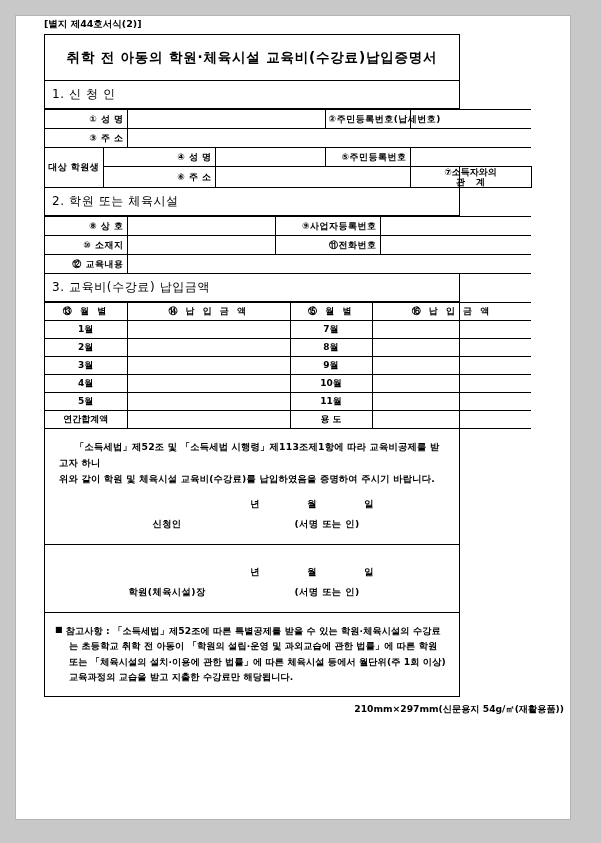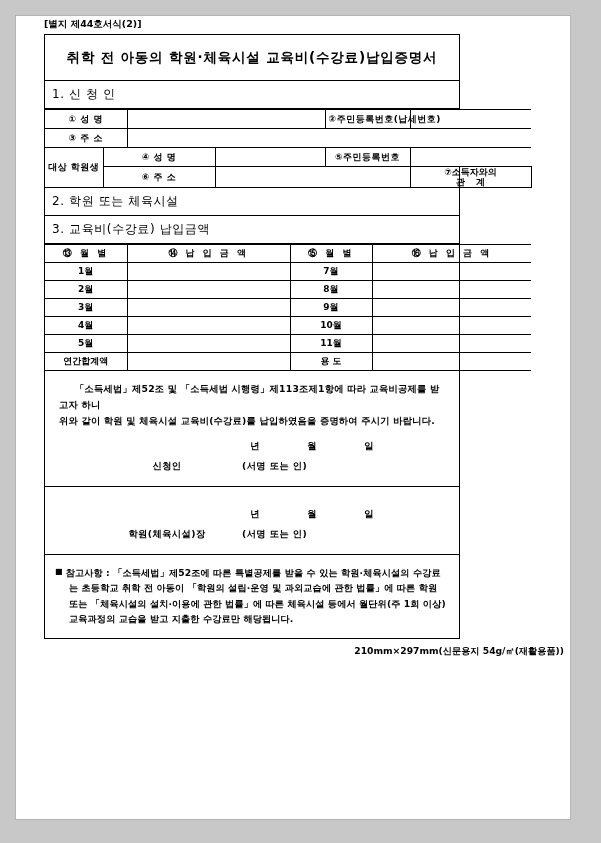--- a/index.html
+++ b/index.html
@@ -66,21 +66,21 @@
   }
   table.grid td {
     border: 1px solid #000;
     height: 19px;
     font-size: 9px;
     font-weight: bold;
     padding: 0 3px;
     box-sizing: border-box;
   }
   table.grid td.lbl {
-    text-align: center;
+    text-align: right;
     letter-spacing: 0.5px;
     white-space: nowrap;
   }
   table.grid td.lblc {
     text-align: center;
     letter-spacing: 0.5px;
     white-space: nowrap;
   }
   table.grid td.val {
     background: #fff;
@@ -130,21 +130,21 @@
     padding-left: 120px;
   }
   .date-row .dline span { padding: 0 22px; }
   .sign-row {
     margin-top: 4px;
     display: flex;
     justify-content: center;
     letter-spacing: 0.4px;
   }
   .sign-row .who { width: 150px; text-align: center; }
-  .sign-row .seal { width: 170px; text-align: left; }
+  .sign-row .seal { width: 170px; text-align: center; }
   .note-block {
     padding: 9px 12px 11px 10px;
     font-size: 9.2px;
     font-weight: bold;
     line-height: 15.5px;
     letter-spacing: 0.1px;
   }
   .note-block .ntxt {
     padding-left: 14px;
     text-indent: -14px;
@@ -208,20 +208,46 @@
               <div>⑦소득자와의</div>
               <div>관     계</div>
             </td>
             <td class="val nb-r"></td>
           </tr>
         </tbody>
       </table>
 
       <div class="sec-head nb-t">2. 학원 또는 체육시설</div>
 
+      <table class="grid">
+        <colgroup>
+          <col style="width:82px">
+            <col style="width:148px">
+          <col style="width:105px">
+            <col style="width:151px">
+        </colgroup>
+        <tbody>
+          <tr>
+            <td class="lbl nb-l sp2">⑧ 상  호</td>
+            <td class="val"></td>
+            <td class="lbl">⑨사업자등록번호</td>
+            <td class="val nb-r"></td>
+          </tr>
+          <tr>
+            <td class="lbl nb-l sp2">⑩ 소재지</td>
+            <td class="val"></td>
+            <td class="lbl">⑪전화번호</td>
+            <td class="val nb-r"></td>
+          </tr>
+          <tr>
+            <td class="lbl nb-l sp2">⑫ 교육내용</td>
+            <td class="val nb-r" colspan="3"></td>
+          </tr>
+        </tbody>
+      </table>
 
       <div class="sec-head nb-t">3. 교육비(수강료) 납입금액</div>
 
       <table class="grid months">
         <colgroup>
           <col style="width:82px">
             <col style="width:163px">
           <col style="width:82px">
             <col style="width:159px">
         </colgroup>

